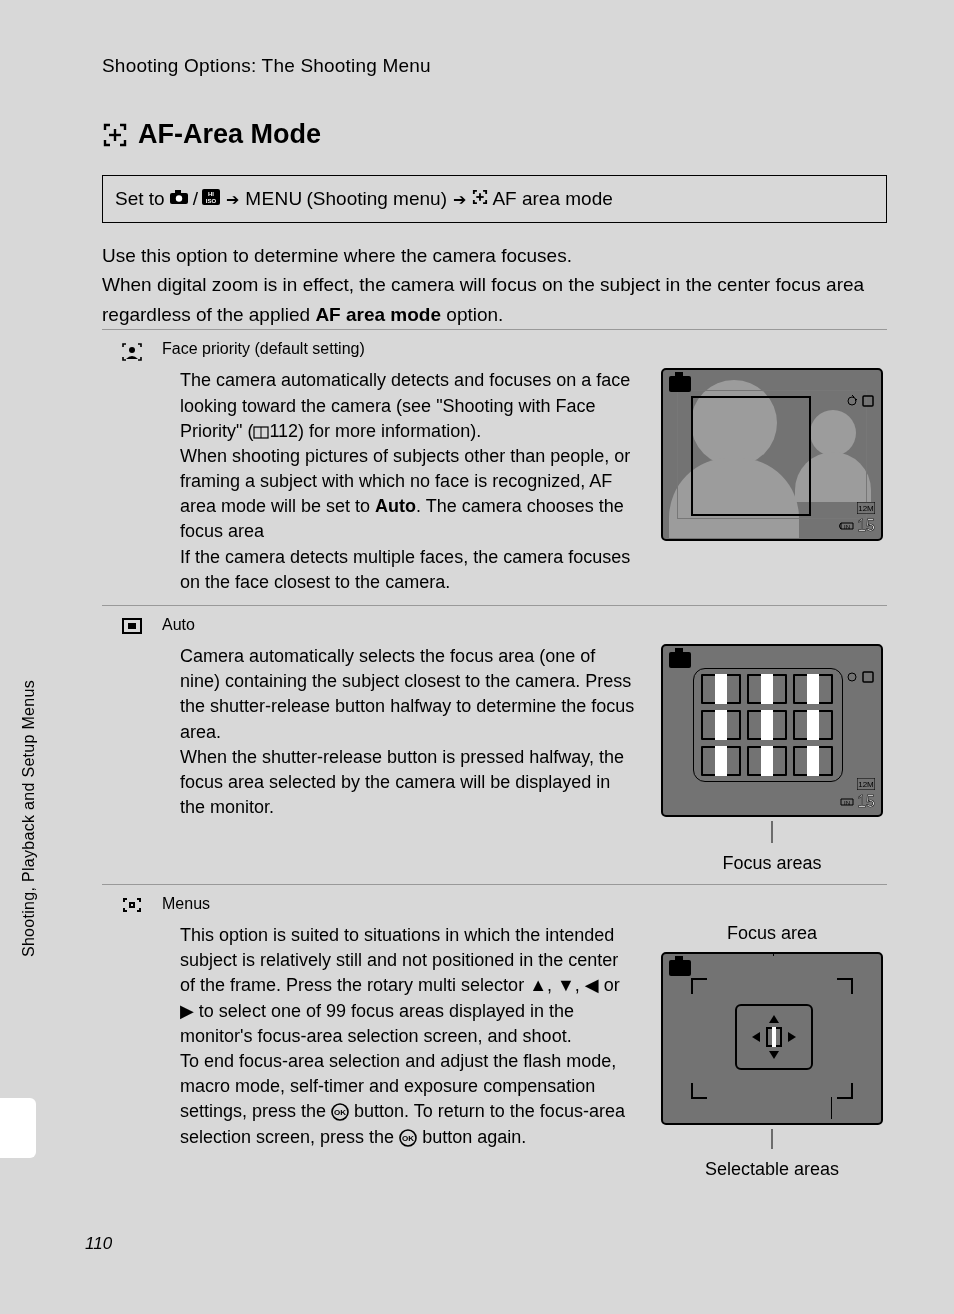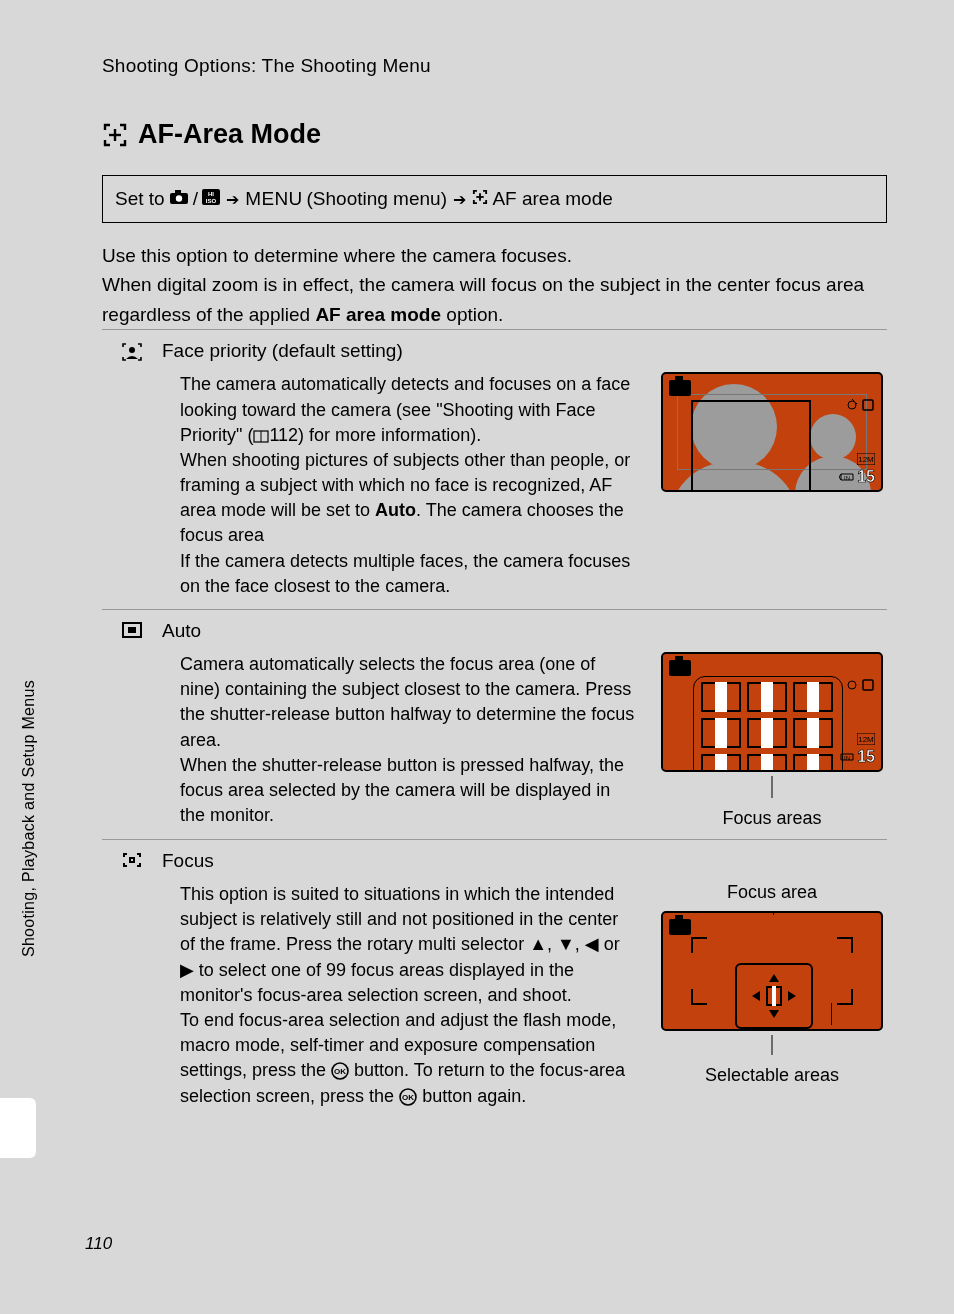--- a/index.html
+++ b/index.html
@@ -53,21 +53,21 @@
     grid-template-columns: 60px 1fr;
     border-top: 1px solid #999;
     padding: 10px 0 10px 0;
   }
   .row-icon {
     display: flex;
     justify-content: center;
     padding-top: 2px;
   }
   .row-title {
-    font-size: 19px;
+    font-size: 16px;
     margin-bottom: 10px;
   }
   .row-body {
     display: flex;
     gap: 20px;
     align-items: flex-start;
     padding-left: 18px;
   }
   .row-text {
     font-size: 18px;
@@ -77,22 +77,22 @@
   .illus-col {
     width: 230px;
     flex-shrink: 0;
     display: flex;
     flex-direction: column;
     align-items: center;
     gap: 4px;
   }
   .illus-frame {
     width: 222px;
-    height: 120px;
-    background: #c2410c;
+    height: 173px;
+    background: #737373;
     border: 2px solid #000;
     border-radius: 5px;
     position: relative;
     overflow: hidden;
   }
   .label-top { font-size: 18px; margin-bottom: 4px; }
   .label-bot { font-size: 18px; margin-top: 6px; }
   .side-tab {
     position: absolute;
     left: 20px;
@@ -128,21 +128,21 @@
   .big-face-box{position:absolute; left:28px; top:26px; width:120px; height:120px; border:2px solid #000;}
   .head1{position:absolute;left:6px;top:10px;width:130px;height:160px;}
   .head1 .hd{width:86px;height:86px;border-radius:50%;background:#9c9c9c;margin:0 auto;}
   .head1 .bd{width:130px;height:80px;border-radius:60px 60px 0 0;background:#9c9c9c;margin-top:-8px;}
   .head2{position:absolute;right:10px;top:40px;width:76px;height:120px;}
   .head2 .hd{width:46px;height:46px;border-radius:50%;background:#9c9c9c;margin:0 auto;}
   .head2 .bd{width:76px;height:50px;border-radius:40px 40px 0 0;background:#9c9c9c;margin-top:-4px;}
   .inner-frame{position:absolute;left:14px;top:20px;right:14px;bottom:20px;border:1px solid #777;pointer-events:none;}
   .ov-top-right{position:absolute;top:24px;right:6px;font-size:12px;font-family:Arial;display:flex;gap:2px;align-items:center;}
   .ov-bot-right{position:absolute;bottom:4px;right:6px;font-size:12px;font-family:Arial;display:flex;gap:3px;align-items:flex-end;flex-direction:column;}
-  .ov-num{font-size:16px;font-weight:bold;-webkit-text-stroke:0.6px #000;color:#fff;}
+  .ov-num{font-size:16px;font-weight:normal;-webkit-text-stroke:0.6px #000;color:#fff;}
   
   .focus-grid{position:absolute;left:38px;top:28px;display:grid;grid-template-columns:repeat(3,40px);grid-template-rows:repeat(3,30px);gap:6px;}
   .focus-cell{border:2px solid #000;border-radius:1px;position:relative;}
   .focus-cell::before,.focus-cell::after{content:"";position:absolute;top:-2px;bottom:-2px;width:6px;background:#fff;}
   .focus-cell::before{left:12px;} .focus-cell::after{right:12px;}
   .grid-outer{position:absolute;left:30px;top:22px;width:150px;height:114px;border:1px solid #000;border-radius:12px;}
   
   .cross-frame{position:absolute;left:28px;top:24px;right:28px;bottom:24px;}
   .corner{position:absolute;width:16px;height:16px;border:2px solid #000;}
   .corner.tl{top:0;left:0;border-right:none;border-bottom:none;}
@@ -358,21 +358,21 @@
           <g stroke="#000" stroke-width="2" fill="none">
             <path d="M2 5 V2 H5"></path>
             <path d="M15 2 H18 V5"></path>
             <path d="M18 11 V14 H15"></path>
             <path d="M5 14 H2 V11"></path>
             <rect x="8" y="6" width="4" height="4"></rect>
           </g>
         </svg>
     </div>
     <div>
-      <div class="row-title">Focus</div>
+      <div class="row-title">Menus</div>
       <div class="row-body">
         <div class="row-text">
           <span>This option is suited to situations in which the intended subject is relatively still and not positioned in the center of the frame. Press the rotary multi selector </span><span>▲</span><span>, </span><span>▼</span><span>, </span><span>◀</span><span> or </span><span>▶</span><span> to select one of 99 focus areas displayed in the monitor's focus-area selection screen, and shoot.</span>
           <div>
             <span>To end focus-area selection and adjust the flash mode, macro mode, self-timer and exposure compensation settings, press the </span><span><svg width="18" height="18" viewBox="0 0 18 18" style="vertical-align:-4px">
                   <circle cx="9" cy="9" r="8" fill="none" stroke="#000" stroke-width="1.6"></circle>
                   <text x="9" y="12" text-anchor="middle" font-size="8" font-weight="bold">OK</text>
                 </svg></span><span> button. To return to the focus-area selection screen, press the </span><span><svg width="18" height="18" viewBox="0 0 18 18" style="vertical-align:-4px">
                   <circle cx="9" cy="9" r="8" fill="none" stroke="#000" stroke-width="1.6"></circle>
                   <text x="9" y="12" text-anchor="middle" font-size="8" font-weight="bold">OK</text>

